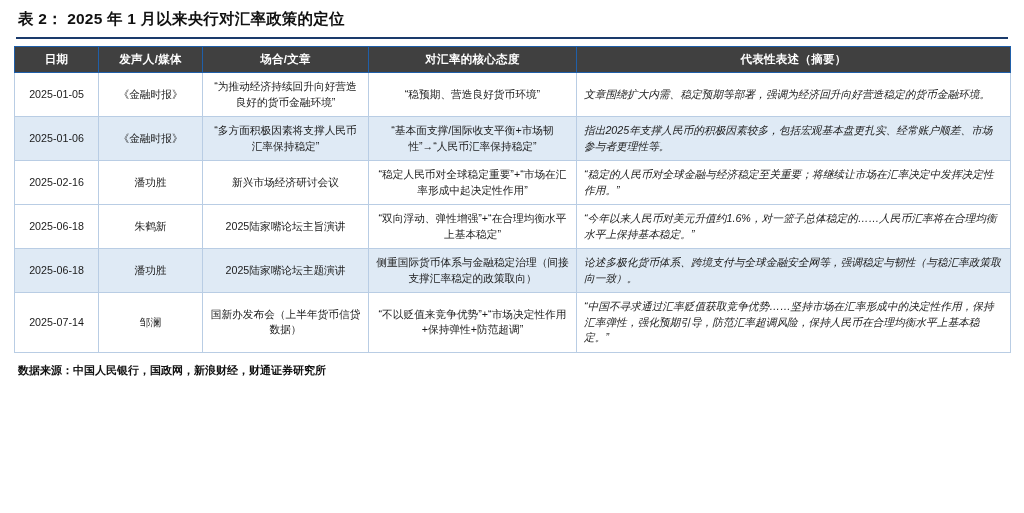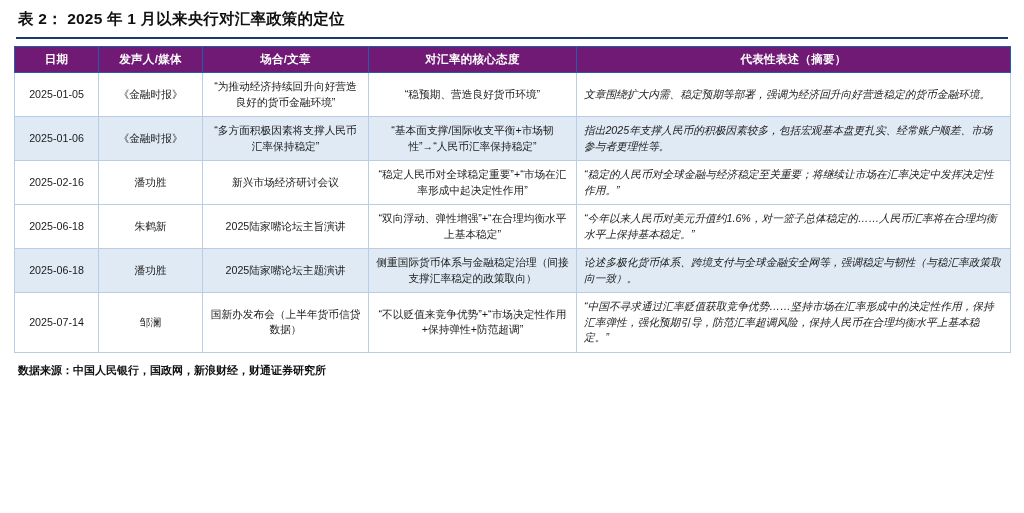--- a/index.html
+++ b/index.html
@@ -33,21 +33,21 @@
     background: #1a3a6b;
     margin: 1px 2px 7px 2px;
   }
   table.data-table {
     width: 996px;
     border-collapse: collapse;
     table-layout: fixed;
     font-size: 11px;
   }
   table.data-table th {
-    background: #701a75;
+    background: #404040;
     color: #ffffff;
     font-weight: bold;
     font-size: 11.5px;
     text-align: center;
     padding: 5px 3px;
     border: 1px solid #1f5fa9;
     letter-spacing: 0.3px;
   }
   table.data-table td {
     border: 1px solid #b9cde4;

